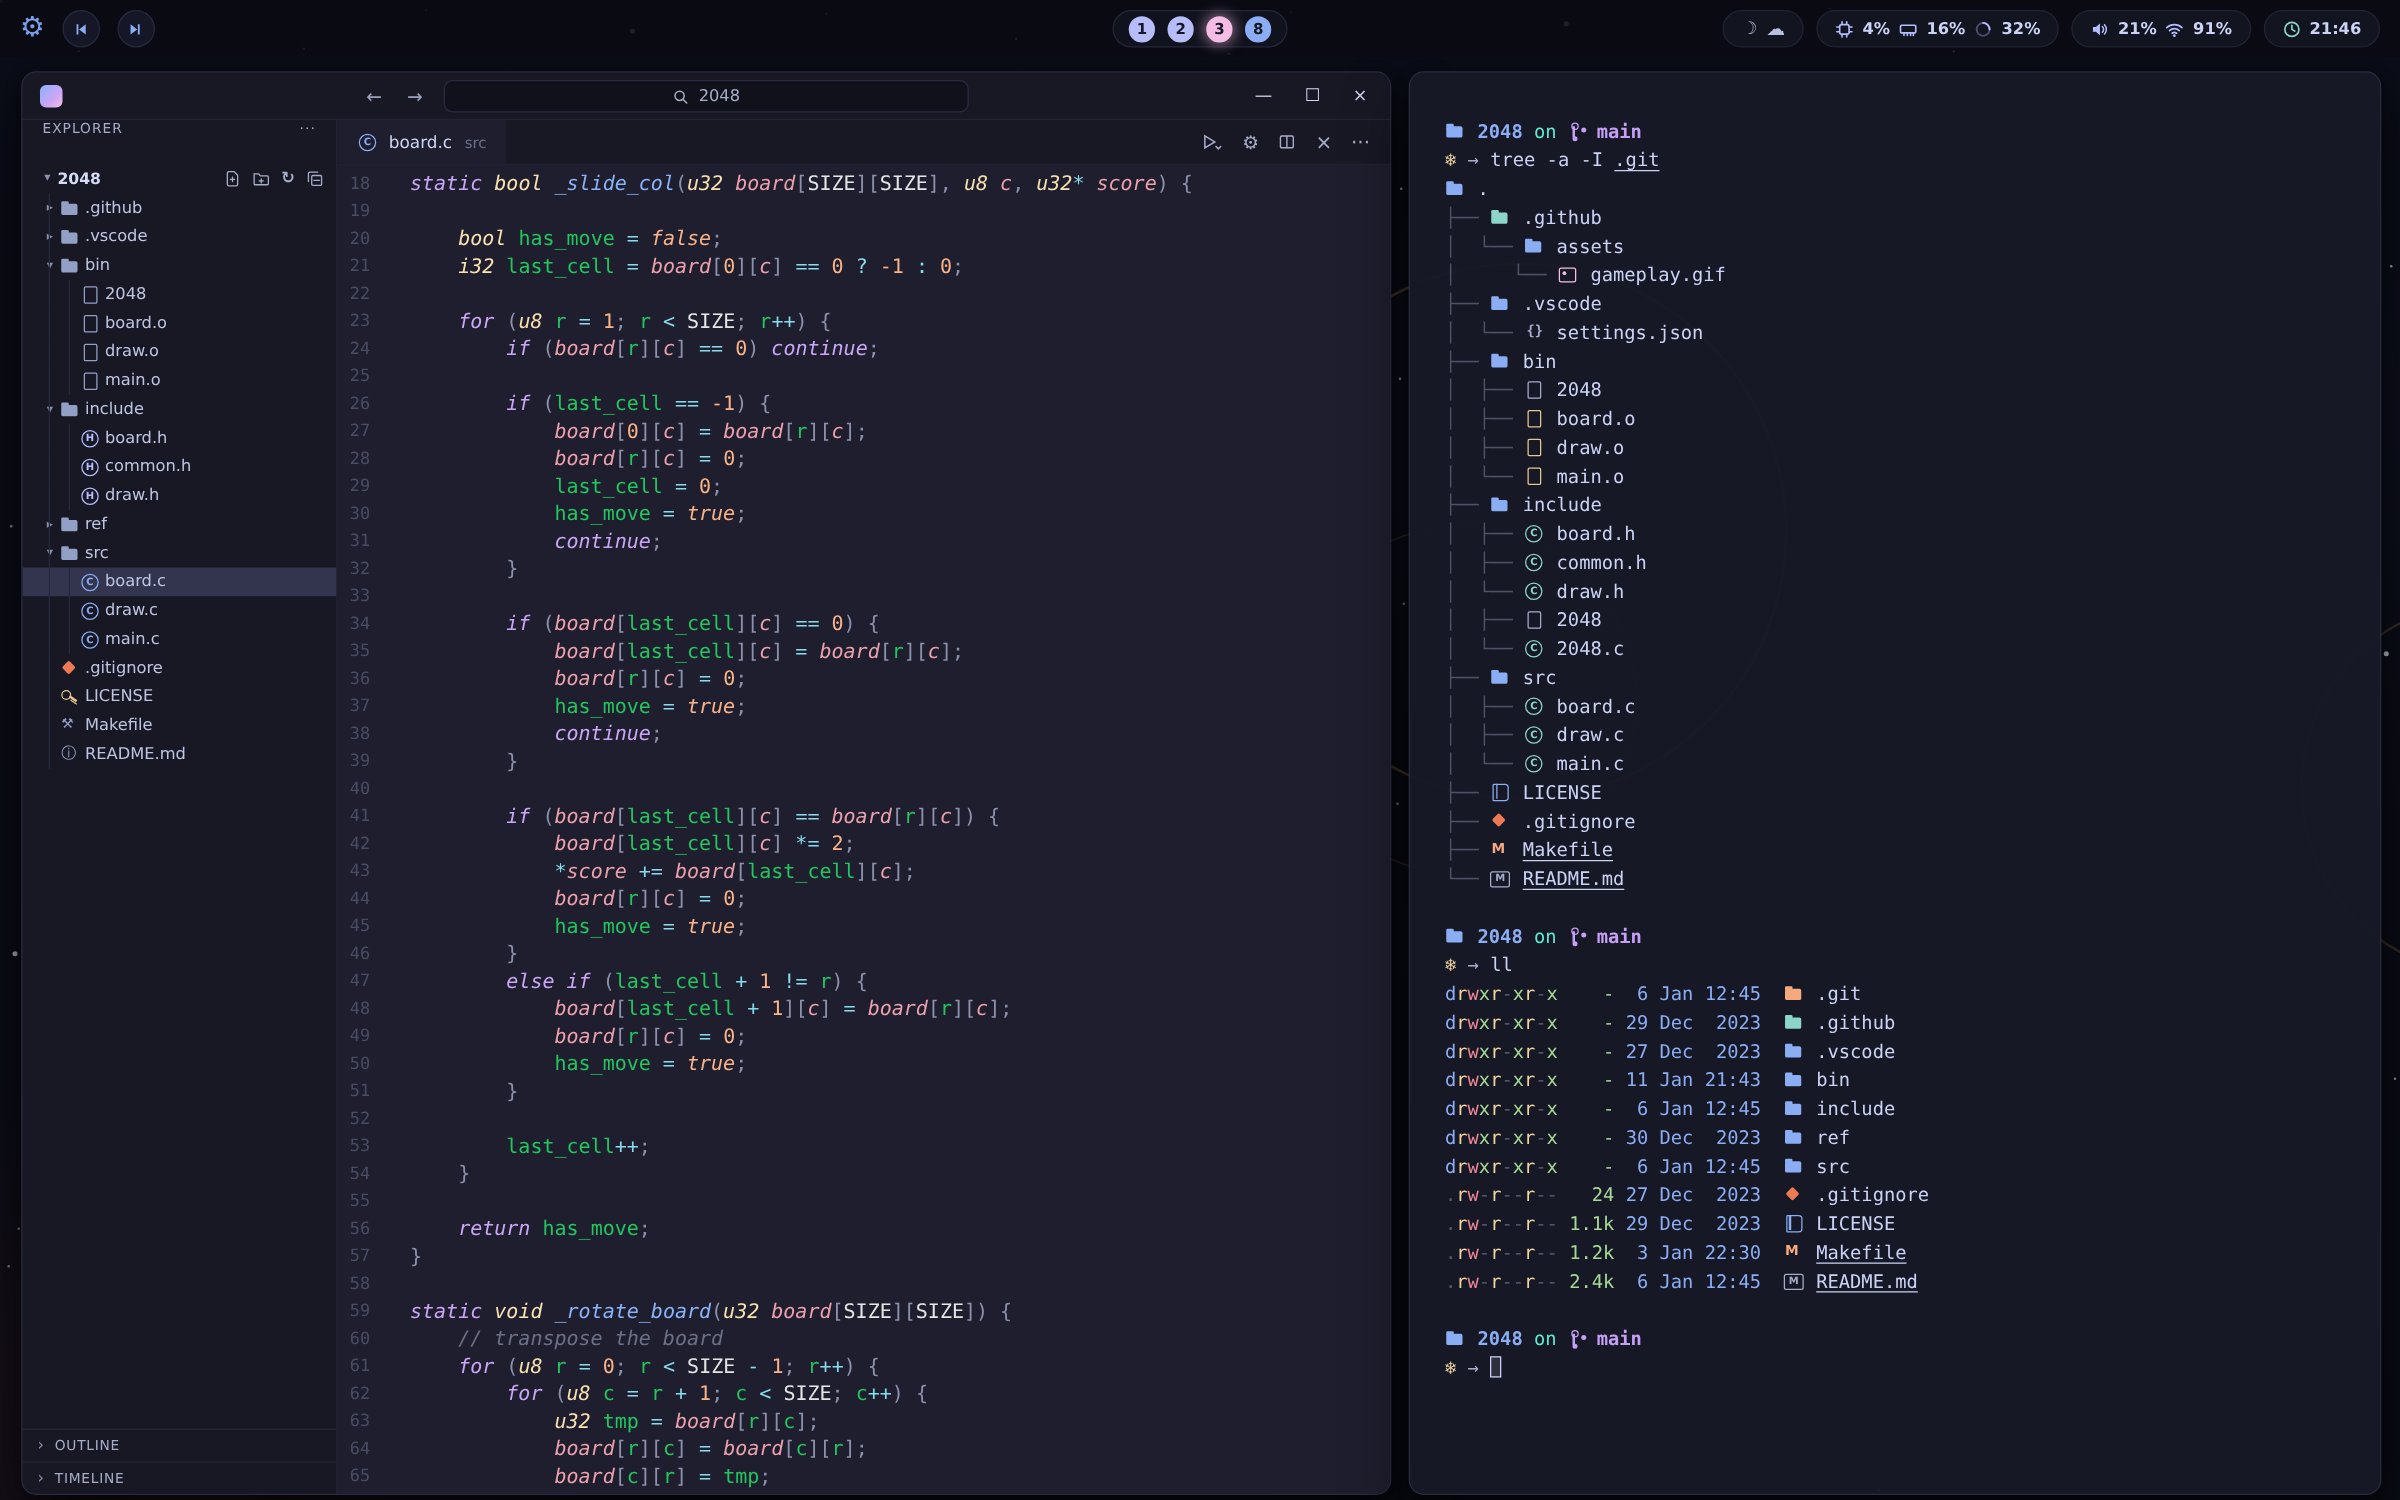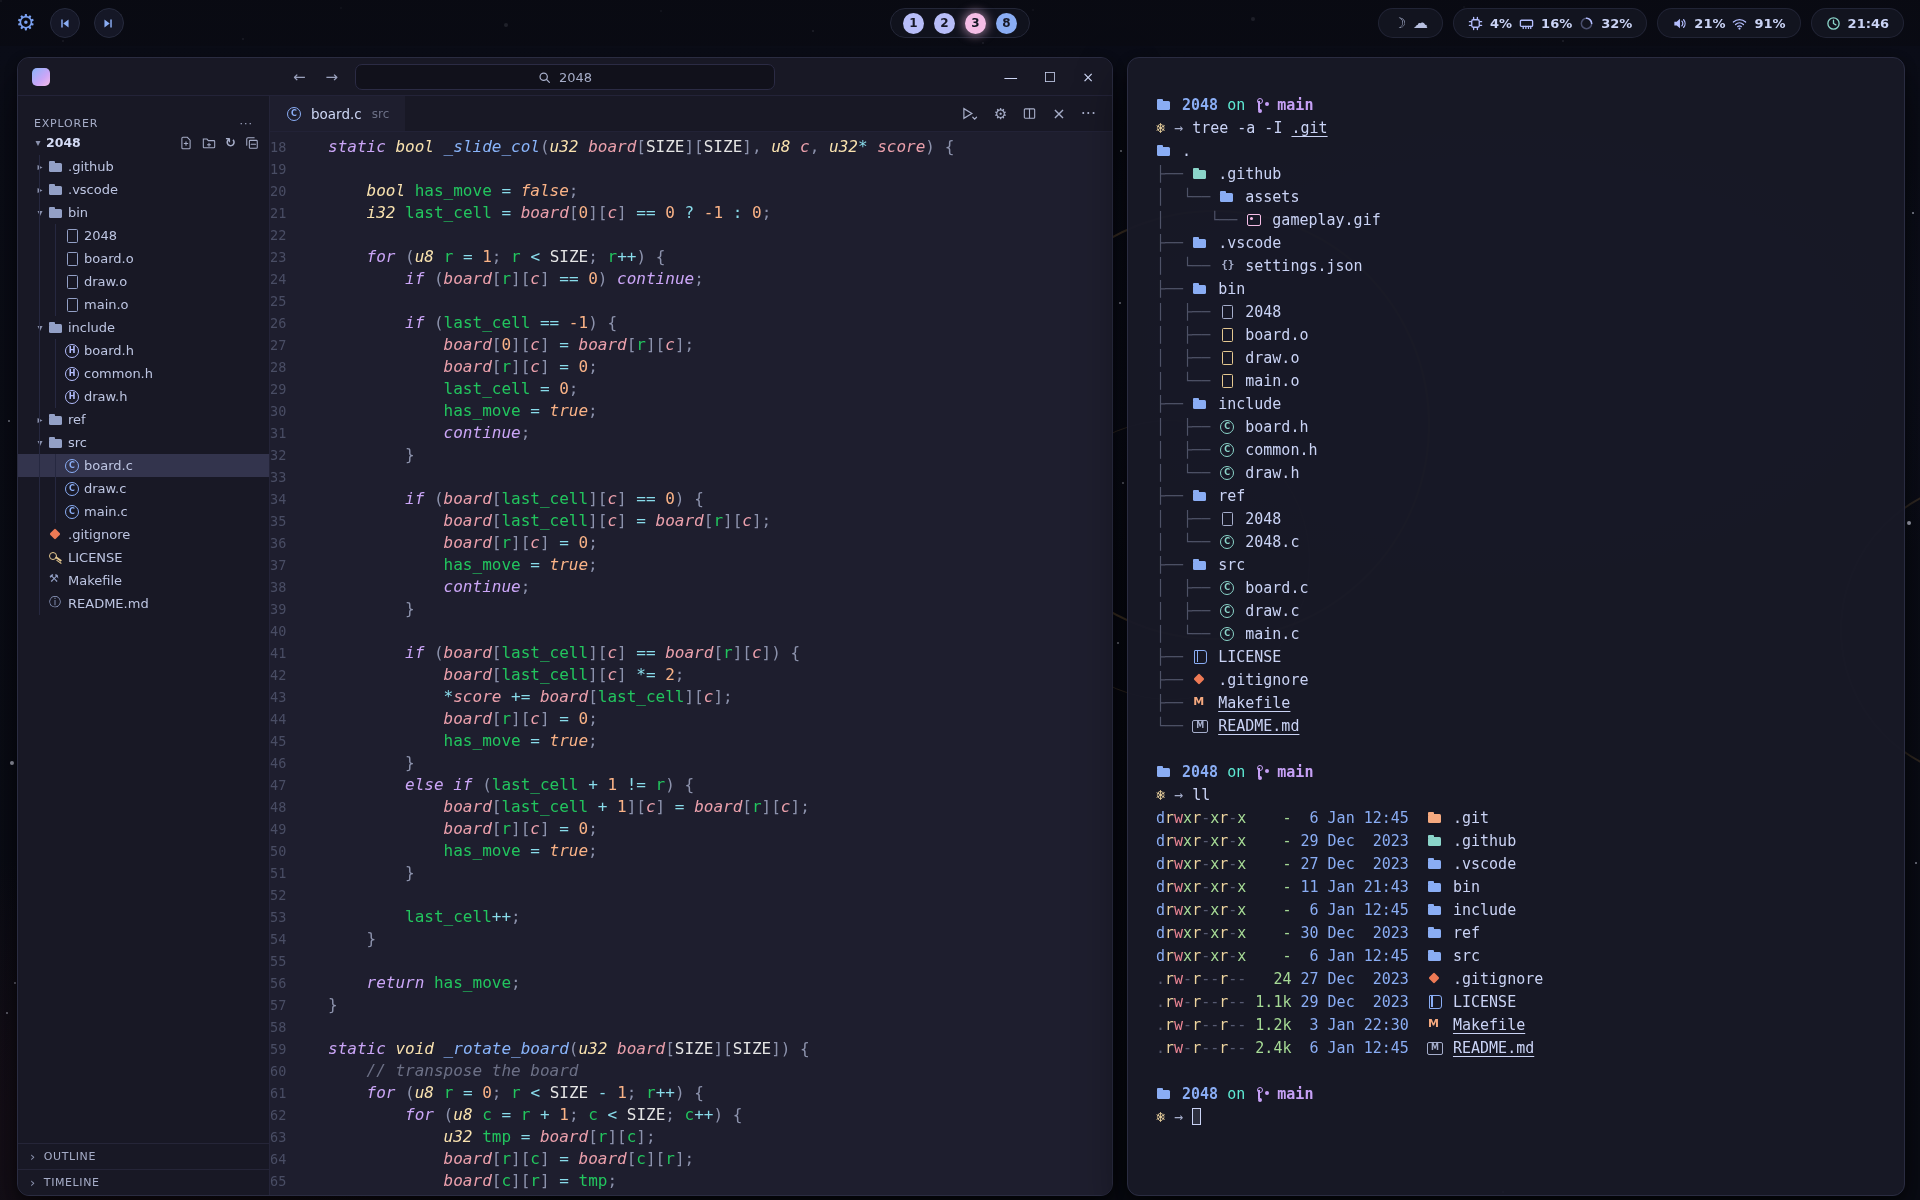--- a/index.html
+++ b/index.html
@@ -69,21 +69,21 @@
   .app-icon{width:18px;height:18px;border-radius:5px;background:linear-gradient(135deg,#89b4fa,#cba6f7 60%,#f5bde6)}
   .nav-arrows{position:absolute;left:50%;transform:translateX(-272px);display:flex;gap:20px;color:#9aa1bd;font-size:15px}
   .search-pill{position:absolute;left:50%;top:6px;transform:translateX(-50%);width:420px;height:26px;
     background:#11111b;border:1px solid #2b2b44;border-radius:7px;display:flex;align-items:center;
     justify-content:center;gap:8px;color:#a6adc8;font-size:13px}
   .win-controls{position:absolute;right:18px;display:flex;gap:26px;color:#cdd6f4;font-size:14px}
   .editor-body{flex:1;display:flex;min-height:0}
 
   .sidebar{width:252px;flex:0 0 252px;background:#181825;border-right:1px solid #242438;
     display:flex;flex-direction:column;font-size:13px}
-  .expl-head{height:34px;flex:0 0 34px;display:flex;align-items:flex-end;padding:0 16px;color:#a6adc8;
+  .expl-head{height:34px;flex:0 0 34px;display:flex;align-items:flex-start;padding:0 16px;color:#a6adc8;
     font-size:11px;letter-spacing:.8px}
   .expl-head .dots{margin-left:auto;color:#a6adc8;letter-spacing:1px}
   .proj-row{height:25px;flex:0 0 25px;display:flex;align-items:center;padding:0 10px 0 12px;color:#d4dbf5;
     font-weight:700;font-size:12.5px}
   .proj-actions{margin-left:auto;display:flex;gap:9px;color:#a6adc8;align-items:center}
   .proj-actions svg{display:block}
   .tree{position:relative}
   .trw{position:relative;display:flex;align-items:center;height:23px;color:#bdc5e2}
   .trw.d1{padding-left:14px}
   .trw.d2{padding-left:30px}
@@ -99,21 +99,21 @@
 
   .editor-main{flex:1;display:flex;flex-direction:column;min-width:0;background:#1e1e2e}
   .tabbar{height:36px;flex:0 0 36px;display:flex;align-items:center;background:#181825;border-bottom:1px solid #222236}
   .tab{display:flex;align-items:center;gap:8px;padding:0 16px;height:100%;color:#cdd6f4;font-size:13.5px;background:#1e1e2e}
   .tab-dir{color:#6c7086;font-size:12px;margin-left:2px}
   .tab-actions{margin-left:auto;display:flex;gap:15px;align-items:center;padding-right:16px;color:#a6adc8}
   .tab-actions .gear-g{font-size:15px}
   .code{flex:1;padding-top:4px;overflow:hidden;font-family:"DejaVu Sans Mono","Liberation Mono",monospace;
     font-size:16px;line-height:22px}
   .cl{display:flex;height:22px;white-space:pre}
-  .ln{flex:0 0 58px;text-align:left;padding-right:22px;color:#494d64;font-size:13.5px}
+  .ln{flex:0 0 58px;text-align:center;padding-right:22px;color:#494d64;font-size:13.5px}
   .ct{white-space:pre;color:#cdd6f4}
   .tk-k{color:#cba6f7;font-style:italic}
   .tk-t{color:#f9e2af;font-style:italic}
   .tk-f{color:#89b4fa;font-style:italic}
   .tk-pa{color:#eba0ac;font-style:italic}
   .tk-n{color:#fab387}
   .tk-b{color:#fab387;font-style:italic}
   .tk-c2{color:#e5e5e5;}
   .tk-o{color:#89dceb}
   .tk-pu{color:#8c92ac}
@@ -505,21 +505,20 @@
       <div class="trow"><span class="ts-tln">│  └── </span><span class="tic i-json grey"></span><span class="ts-nm"> settings.json</span></div>
       <div class="trow"><span class="ts-tln">├── </span><span class="tic i-folder blue"></span><span class="ts-nm"> bin</span></div>
       <div class="trow"><span class="ts-tln">│  ├── </span><span class="tic i-file grey"></span><span class="ts-nm"> 2048</span></div>
       <div class="trow"><span class="ts-tln">│  ├── </span><span class="tic i-file gold"></span><span class="ts-nm"> board.o</span></div>
       <div class="trow"><span class="ts-tln">│  ├── </span><span class="tic i-file gold"></span><span class="ts-nm"> draw.o</span></div>
       <div class="trow"><span class="ts-tln">│  └── </span><span class="tic i-file gold"></span><span class="ts-nm"> main.o</span></div>
       <div class="trow"><span class="ts-tln">├── </span><span class="tic i-folder blue"></span><span class="ts-nm"> include</span></div>
       <div class="trow"><span class="ts-tln">│  ├── </span><span class="tic i-c teal"></span><span class="ts-nm"> board.h</span></div>
       <div class="trow"><span class="ts-tln">│  ├── </span><span class="tic i-c teal"></span><span class="ts-nm"> common.h</span></div>
       <div class="trow"><span class="ts-tln">│  └── </span><span class="tic i-c teal"></span><span class="ts-nm"> draw.h</span></div>
-      <div class="trow"><span class="ts-tln">├── </span><span class="tic i-folder blue"></span><span class="ts-nm"> ref</span></div>
       <div class="trow"><span class="ts-tln">│  ├── </span><span class="tic i-file grey"></span><span class="ts-nm"> 2048</span></div>
       <div class="trow"><span class="ts-tln">│  └── </span><span class="tic i-c teal"></span><span class="ts-nm"> 2048.c</span></div>
       <div class="trow"><span class="ts-tln">├── </span><span class="tic i-folder blue"></span><span class="ts-nm"> src</span></div>
       <div class="trow"><span class="ts-tln">│  ├── </span><span class="tic i-c teal"></span><span class="ts-nm"> board.c</span></div>
       <div class="trow"><span class="ts-tln">│  ├── </span><span class="tic i-c teal"></span><span class="ts-nm"> draw.c</span></div>
       <div class="trow"><span class="ts-tln">│  └── </span><span class="tic i-c teal"></span><span class="ts-nm"> main.c</span></div>
       <div class="trow"><span class="ts-tln">├── </span><span class="tic i-book blue"></span><span class="ts-nm"> LICENSE</span></div>
       <div class="trow"><span class="ts-tln">├── </span><span class="tic i-git orange"></span><span class="ts-nm"> .gitignore</span></div>
       <div class="trow"><span class="ts-tln">├── </span><span class="tic i-m peach"></span><span class="ts-nm"> </span><span class="ts-nmu">Makefile</span></div>
       <div class="trow"><span class="ts-tln">└── </span><span class="tic i-md grey"></span><span class="ts-nm"> </span><span class="ts-nmu">README.md</span></div>

